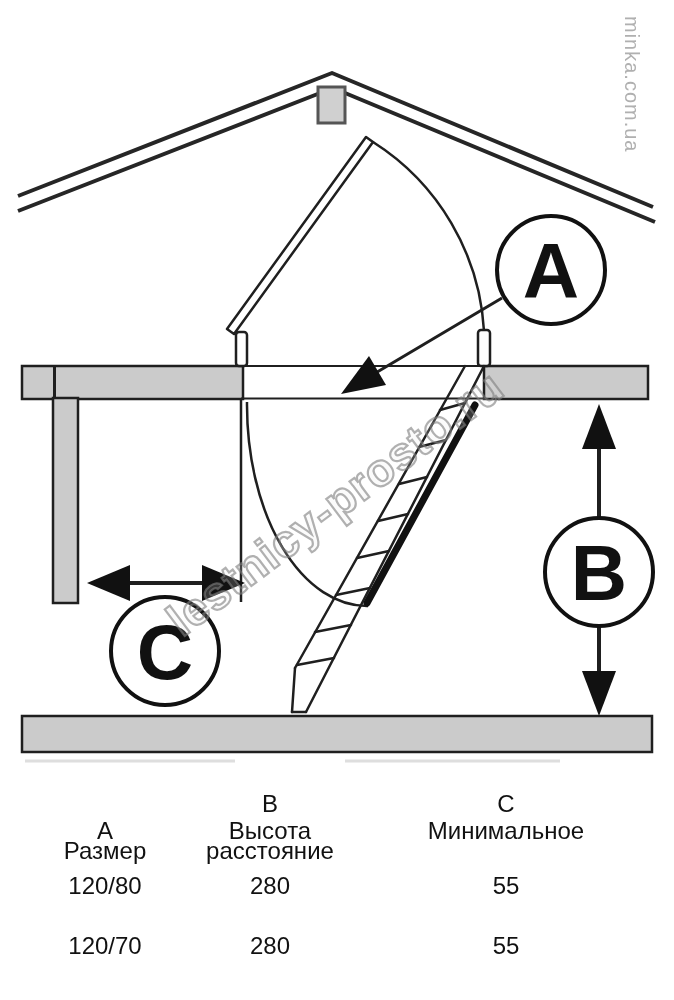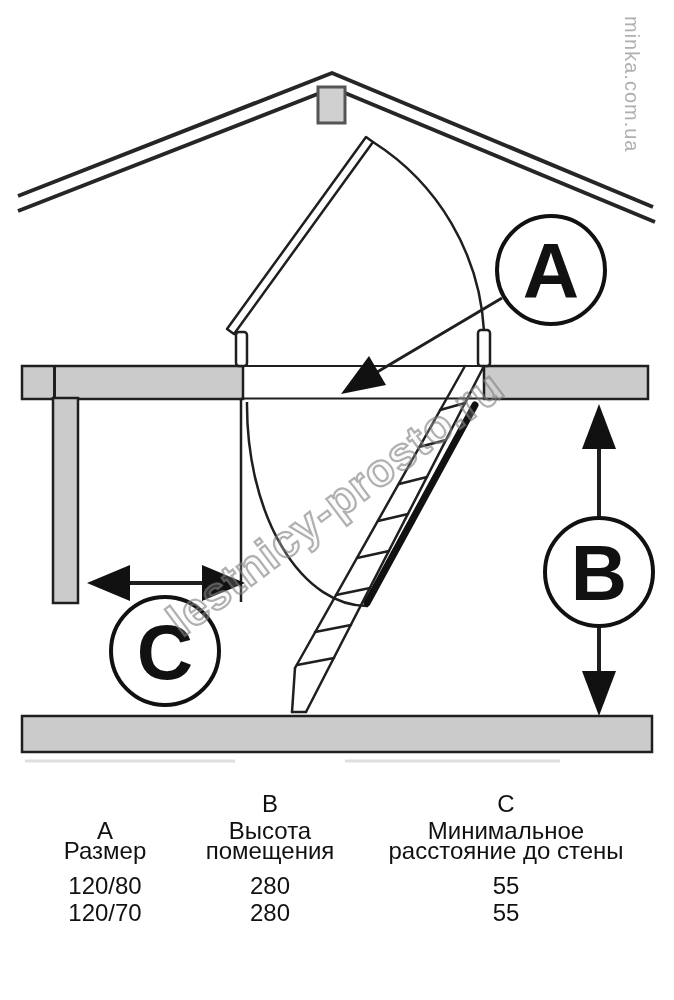--- a/index.html
+++ b/index.html
@@ -117,28 +117,27 @@
       <span class="tbl-cell col-b">B</span>
       <span class="tbl-cell col-c">C</span>
     </div>
     <div class="tbl-row" style="top:817px">
       <span class="tbl-cell col-a">A</span>
       <span class="tbl-cell col-c">Минимальное</span>
       <span class="tbl-cell col-b">Высота</span>
     </div>
     <div class="tbl-row" style="top:837px">
       <span class="tbl-cell col-a">Размер</span>
-      <span class="tbl-cell col-b">помещения</span>
-      <span class="tbl-cell col-c">расстояние до стены</span>
+      <span class="tbl-cell col-b">расстояние</span>
     </div>
     <div class="tbl-row" style="top:872px">
       <span class="tbl-cell col-a">120/80</span>
       <span class="tbl-cell col-b">280</span>
       <span class="tbl-cell col-c">55</span>
     </div>
-    <div class="tbl-row" style="top:899px">
+    <div class="tbl-row" style="top:932px">
       <span class="tbl-cell col-a">120/70</span>
       <span class="tbl-cell col-b">280</span>
       <span class="tbl-cell col-c">55</span>
     </div>
   </div>
 
 </div>
 
 </body></html>

